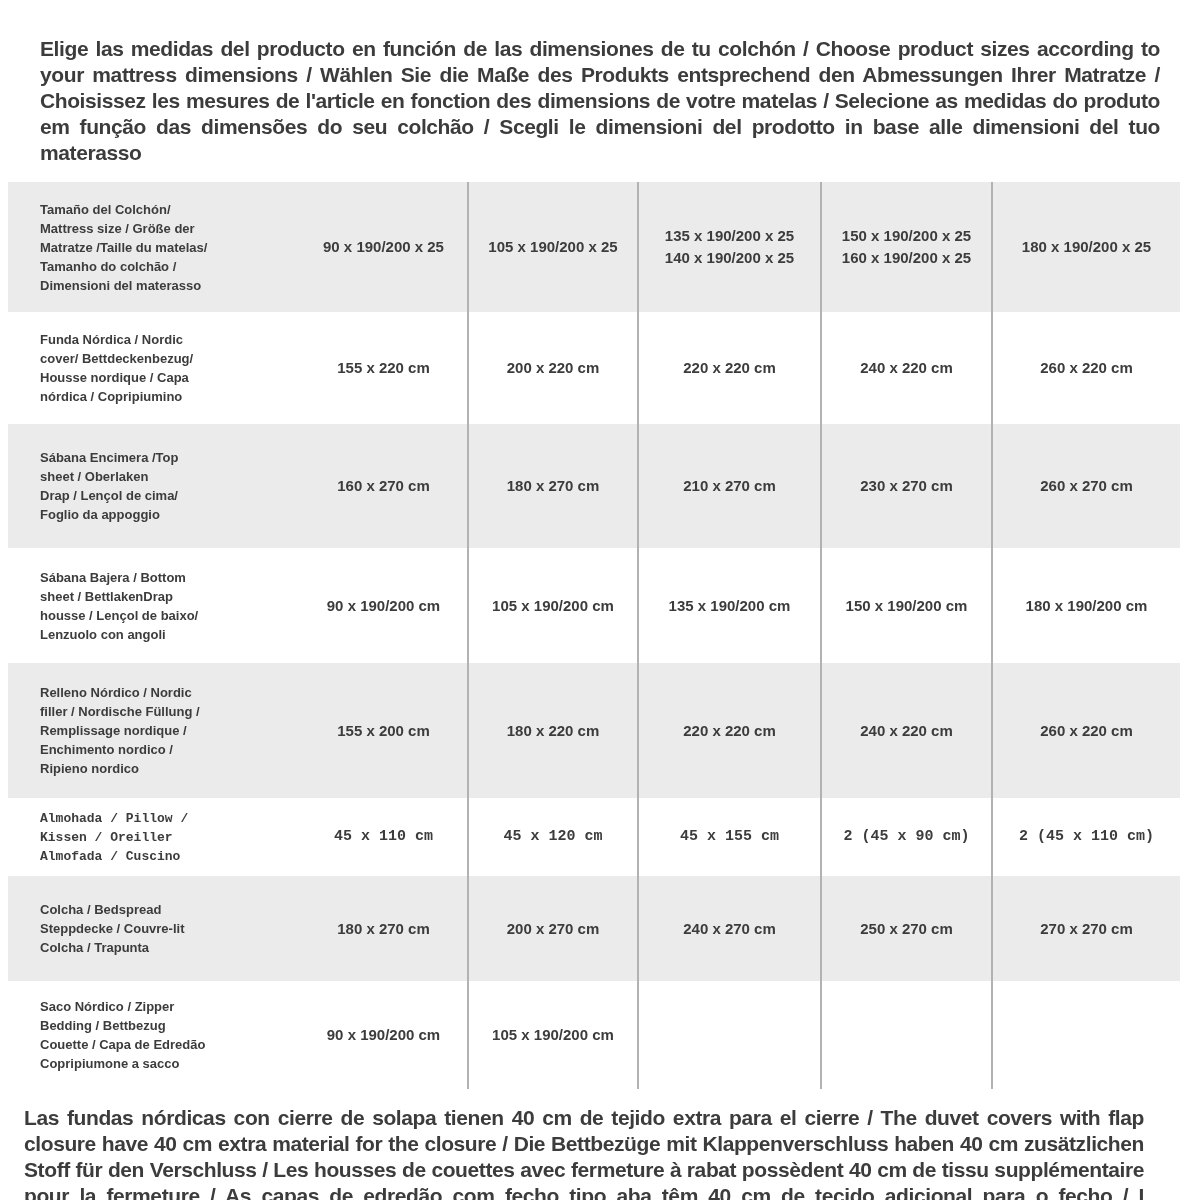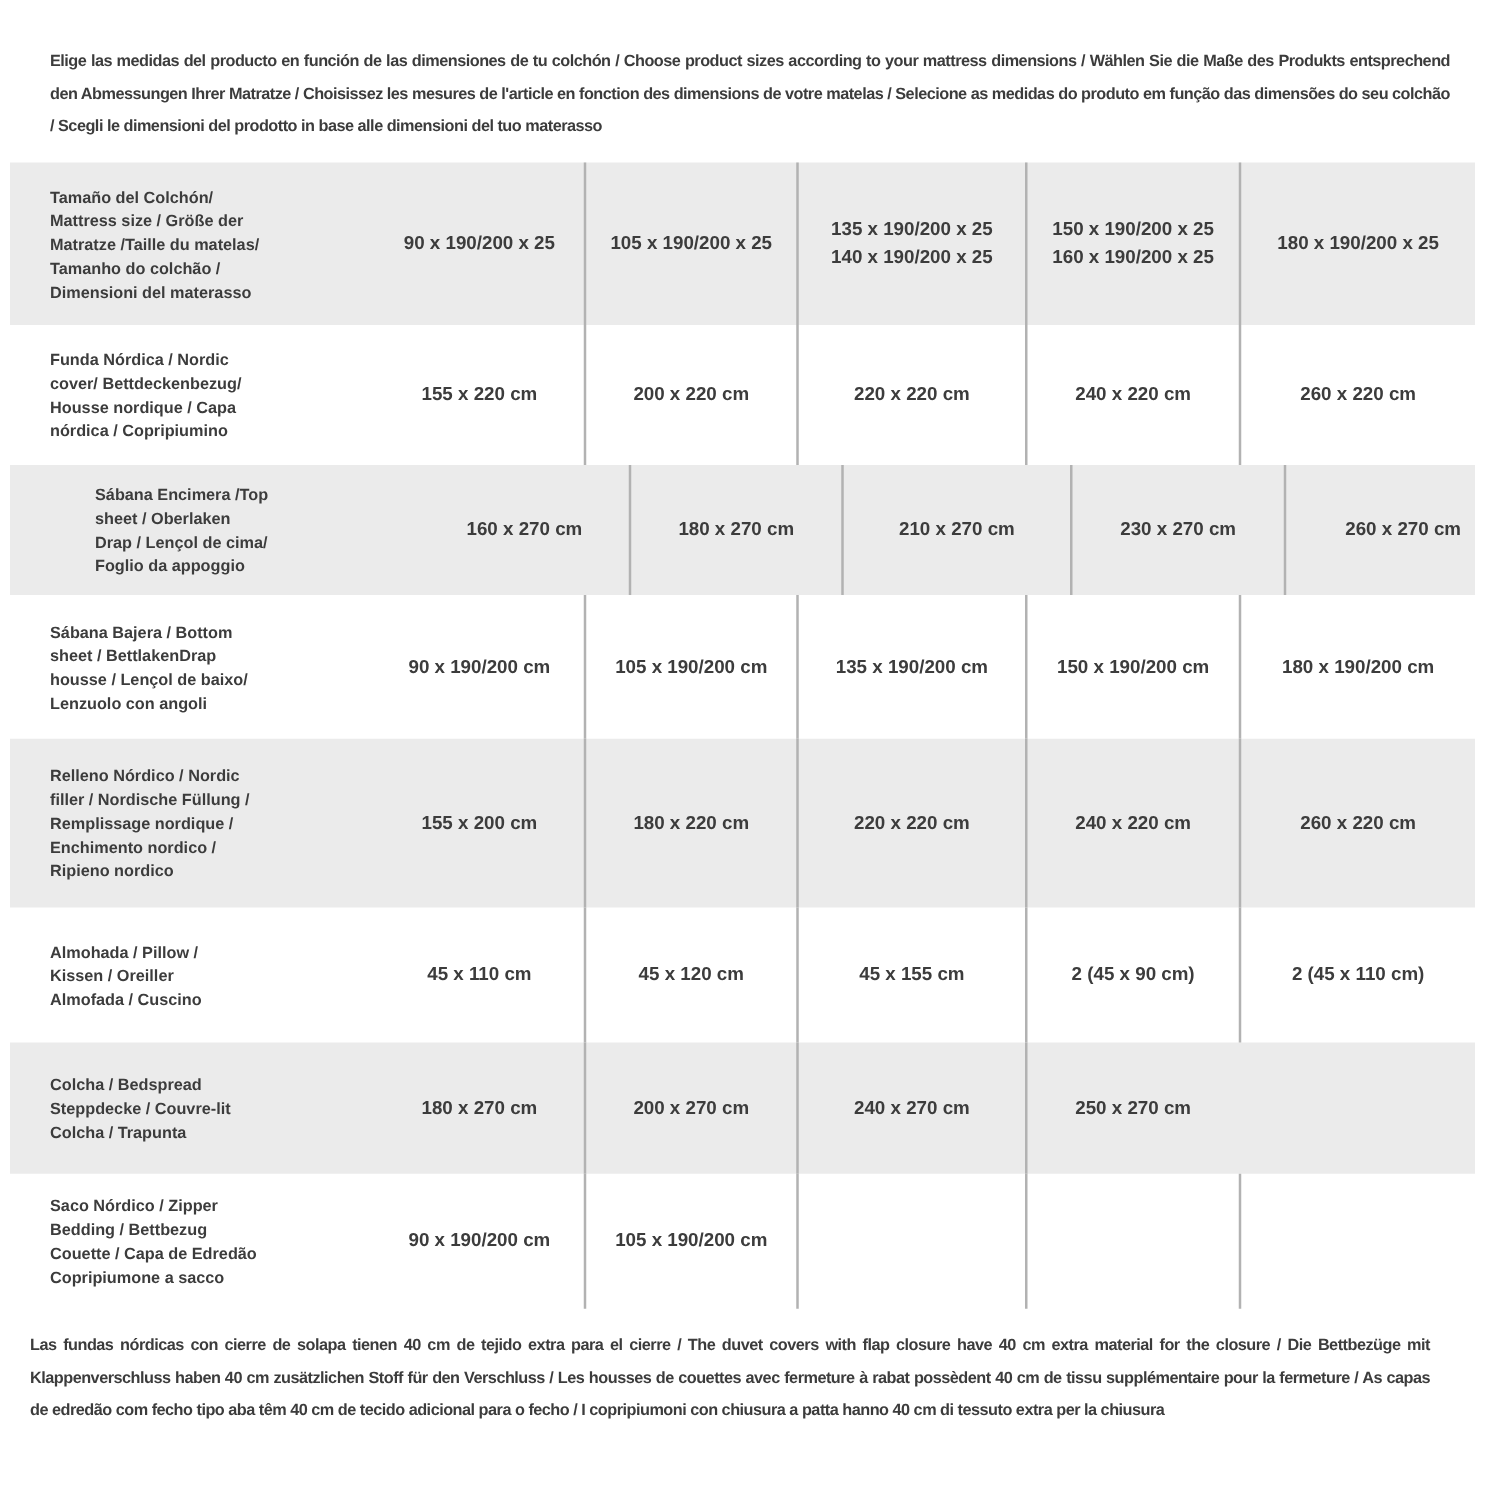--- a/index.html
+++ b/index.html
@@ -12,21 +12,21 @@
     height: 1200px;
     overflow: hidden;
     font-family: "Liberation Sans", sans-serif;
     font-weight: bold;
     color: #3a3a3a;
     -webkit-font-smoothing: antialiased;
   }
   .intro, .footnote {
     margin: 0 40px;
     width: 1120px;
-    font-size: 13px;
+    font-size: 21px;
     line-height: 26px;
     letter-spacing: -0.4px;
     text-align: justify;
     color: #3c3c3c;
   }
   .intro { padding-top: 36px; }
   .footnote { padding-top: 16px; margin-left: 24px; }
 
   .size-table {
     margin: 16px 0 0 8px;
@@ -54,24 +54,24 @@
     padding-left: 32px;
     font-size: 13px;
     line-height: 19px;
   }
   
   .cell.div { border-left: 2px solid #b2b2b2; }
 
   
   .h0 { height: 130px; }
   .h1 { height: 112px; }
-  .h2 { height: 104px; padding-left: 36px; }
+  .h2 { height: 124px; }
   .h3 { height: 115px; }
   .h4 { height: 135px; }
-  .h5 { height: 108px; }
+  .h5 { height: 78px; font-family: Liberation Mono, monospace; }
   .h6 { height: 105px; }
   .h7 { height: 108px; }
 </style>
 </head>
 <body>
 
 <p class="intro">Elige las medidas del producto en función de las dimensiones de tu colchón / Choose product sizes according to your mattress dimensions / Wählen Sie die Maße des Produkts entsprechend den Abmessungen Ihrer Matratze / Choisissez les mesures de l'article en fonction des dimensions de votre matelas / Selecione as medidas do produto em função das dimensões do seu colchão / Scegli le dimensioni del prodotto in base alle dimensioni del tuo materasso</p>
 
 <div class="size-table">
 
@@ -151,20 +151,21 @@
   </div>
 
   <div class="trow alt h6">
     <div class="cell label">Colcha / Bedspread
 Steppdecke / Couvre-lit
 Colcha / Trapunta</div>
     <div class="cell">180 x 270 cm</div>
     <div class="cell div">200 x 270 cm</div>
     <div class="cell div">240 x 270 cm</div>
     <div class="cell div">250 x 270 cm</div>
+    <div class="cell div">270 x 270 cm</div>
   </div>
 
   <div class="trow h7">
     <div class="cell label">Saco Nórdico / Zipper
 Bedding / Bettbezug
 Couette  / Capa de Edredão
 Copripiumone a sacco</div>
     <div class="cell">90 x 190/200 cm</div>
     <div class="cell div">105 x 190/200 cm</div>
     <div class="cell div"></div>

